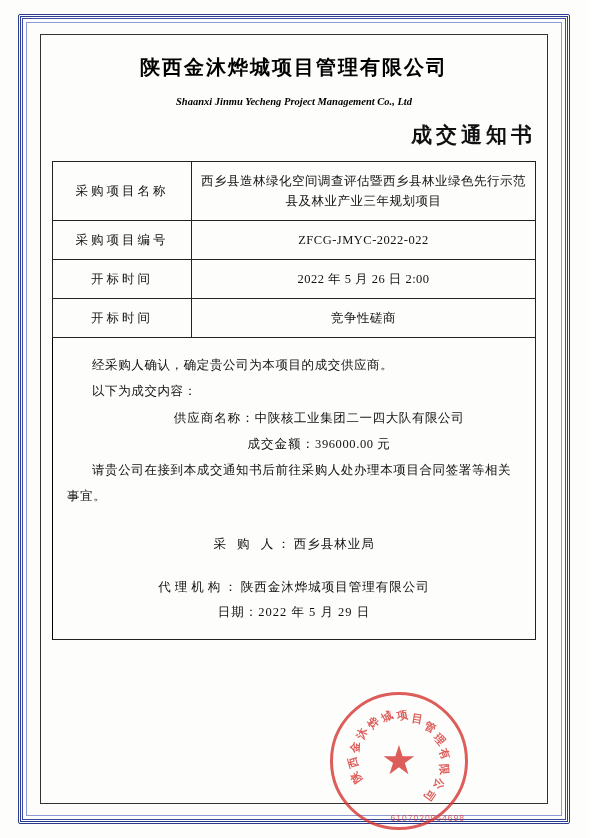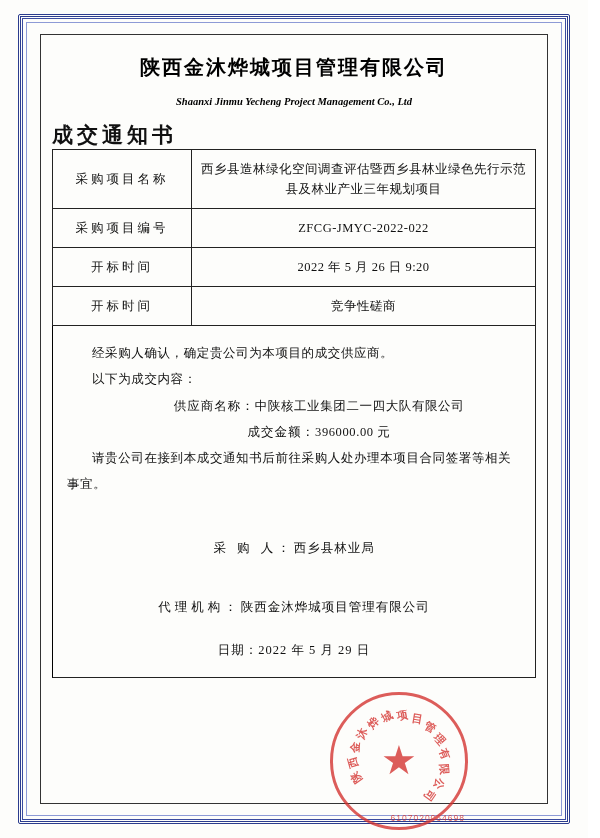--- a/index.html
+++ b/index.html
@@ -70,26 +70,26 @@
   .org-name-en {
     text-align: center;
     font-size: 10.5px;
     font-weight: bold;
     font-style: italic;
     margin-top: 15px;
     color: #000;
     font-family: "Liberation Serif", serif;
   }
   .doc-title {
-    text-align: left;
+    text-align: right;
     font-size: 21px;
     font-weight: bold;
     letter-spacing: 4px;
     margin-top: 14px;
-    margin-bottom: 0;
+    margin-bottom: 12px;
   }
   table.info {
     width: 100%;
     border-collapse: collapse;
     table-layout: fixed;
   }
   table.info td {
     border: 1px solid #222;
     font-size: 12.5px;
     padding: 9px 4px;
@@ -125,30 +125,30 @@
     padding-left: 4em;
     letter-spacing: 0.6px;
     text-align: center;
   }
   .sub .k {
     letter-spacing: 1px;
   }
   .sign-row {
     font-size: 12.5px;
     text-align: center;
-    margin-top: 42px;
+    margin-top: 26px;
     letter-spacing: 1px;
   }
   .sign-row .k {
     letter-spacing: 4px;
   }
   .date-row {
     font-size: 12.5px;
     text-align: center;
-    margin-top: 26px;
+    margin-top: 8px;
     letter-spacing: 1px;
     position: relative;
   }
   .stamp {
     position: absolute;
     left: 330px;
     top: 692px;
     width: 132px;
     height: 132px;
     border: 3px solid #d4312e;
@@ -210,21 +210,21 @@
         <tr>
           <td class="label">采购项目名称</td>
           <td class="value">西乡县造林绿化空间调查评估暨西乡县林业绿色先行示范县及林业产业三年规划项目</td>
         </tr>
         <tr>
           <td class="label">采购项目编号</td>
           <td class="value">ZFCG-JMYC-2022-022</td>
         </tr>
         <tr>
           <td class="label">开标时间</td>
-          <td class="value">2022 年 5 月 26 日 9:20</td>
+          <td class="value">2022 年 5 月 26 日 2:00</td>
         </tr>
         <tr>
           <td class="label">开标时间</td>
           <td class="value">竞争性磋商</td>
         </tr>
       </tbody>
     </table>
 
     <div class="body-block">
       <div class="p">经采购人确认，确定贵公司为本项目的成交供应商。</div>

